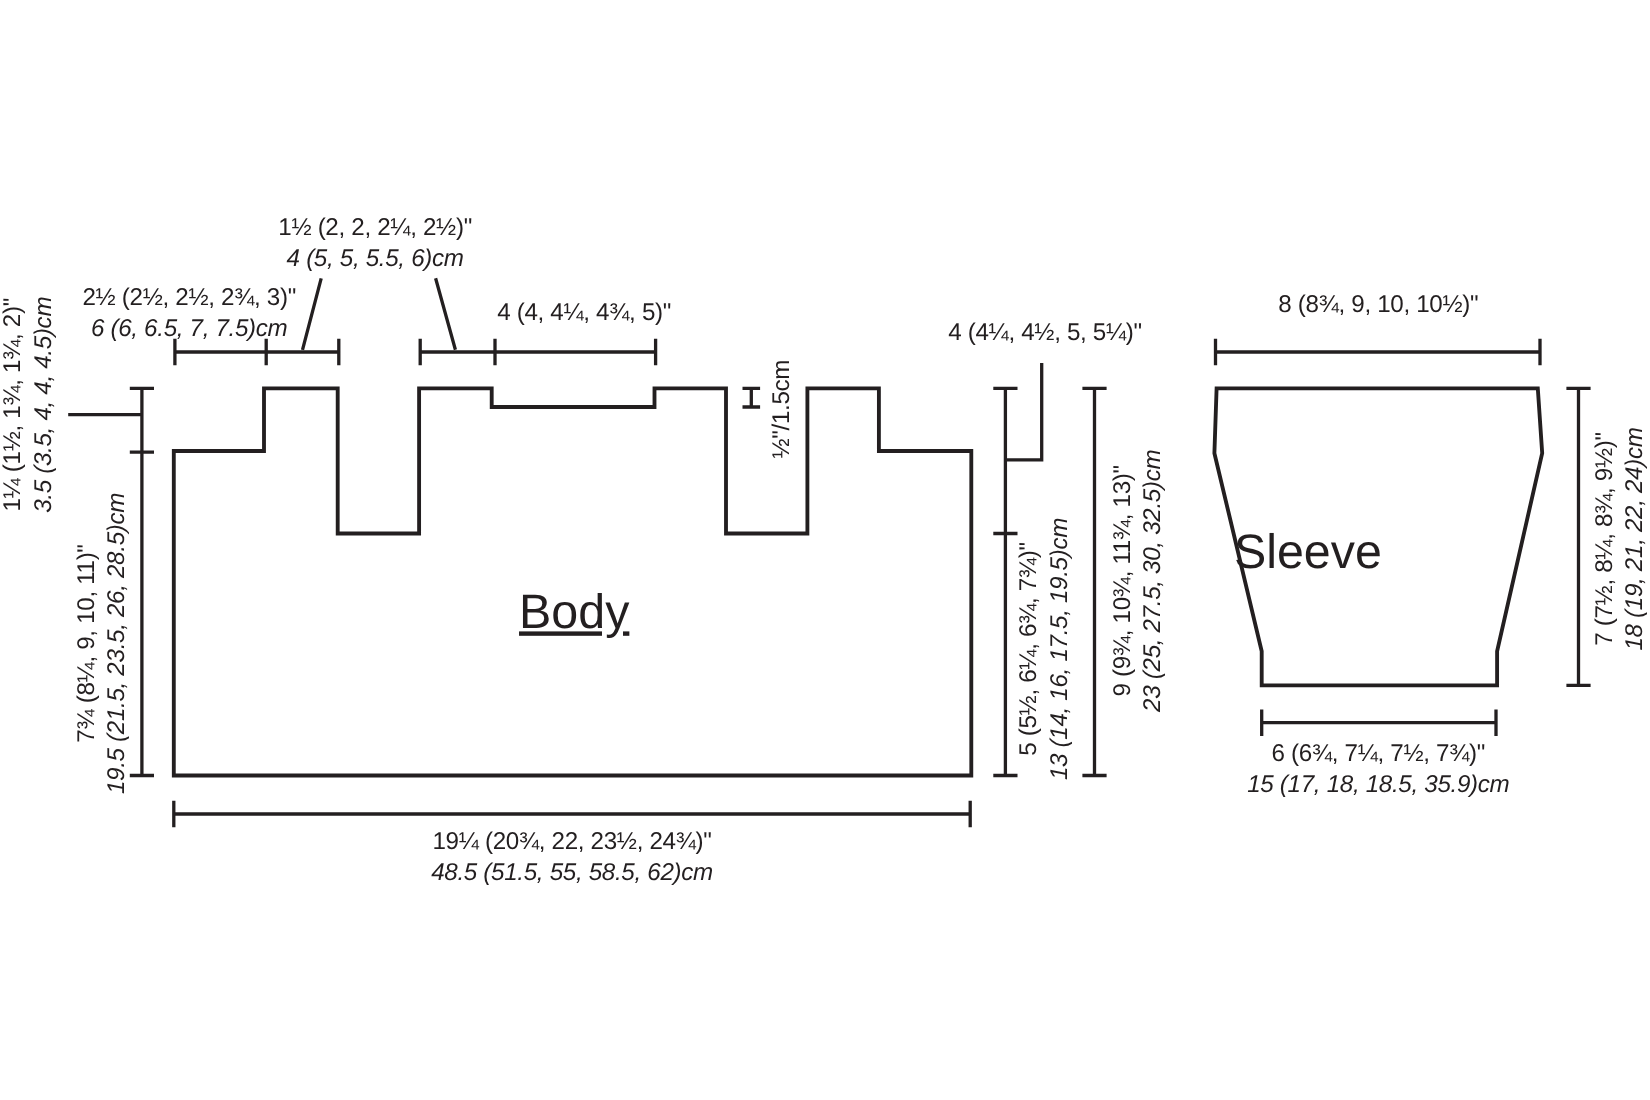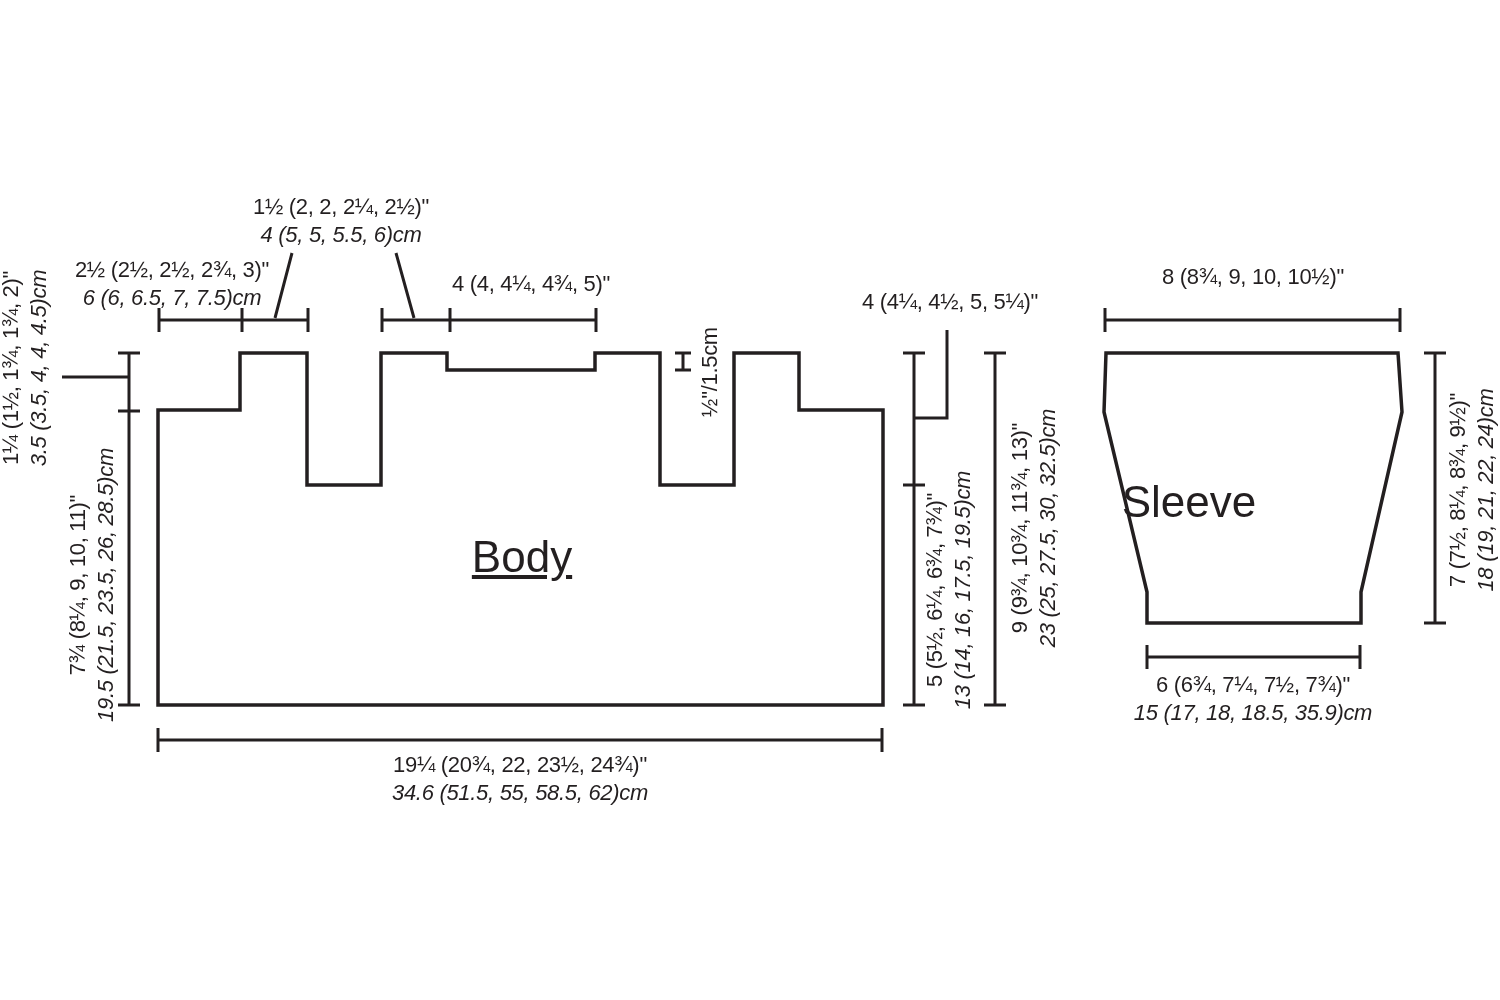--- a/index.html
+++ b/index.html
@@ -132,21 +132,21 @@
     <div class="cm">13 (14, 16, 17.5, 19.5)cm</div>
   </div>
 
   <div class="lbl rot" style="left:1034px; top:528px;">
     <div>9 (9¾, 10¾, 11¾, 13)"</div>
     <div class="cm">23 (25, 27.5, 30, 32.5)cm</div>
   </div>
 
   <div class="lbl" style="left:520px; top:779px;">
     <div>19¼ (20¾, 22, 23½, 24¾)"</div>
-    <div class="cm">34.6 (51.5, 55, 58.5, 62)cm</div>
+    <div class="cm">48.5 (51.5, 55, 58.5, 62)cm</div>
   </div>
 
   <div class="piece-title" style="left:522px; top:557px;text-decoration:underline;">Body</div>
 
   <div class="lbl" style="left:1253px; top:277px;">
     <div>8 (8¾, 9, 10, 10½)"</div>
   </div>
 
   <div class="lbl" style="left:1253px; top:699px;">
     <div>6 (6¾, 7¼, 7½, 7¾)"</div>

